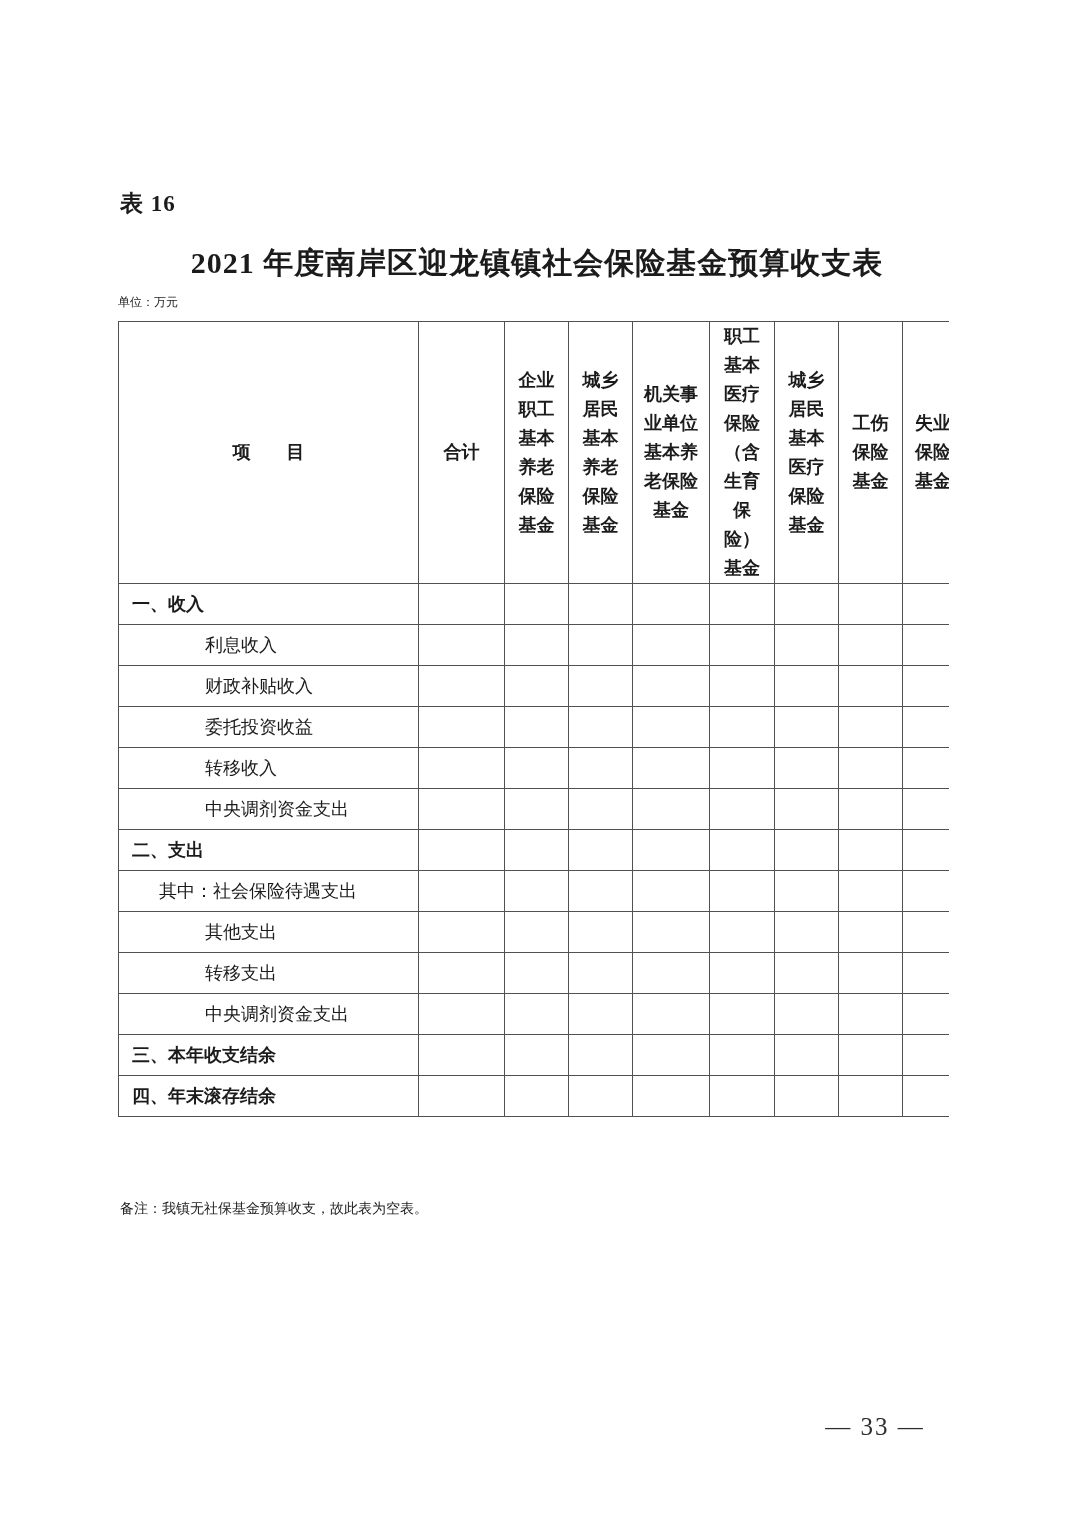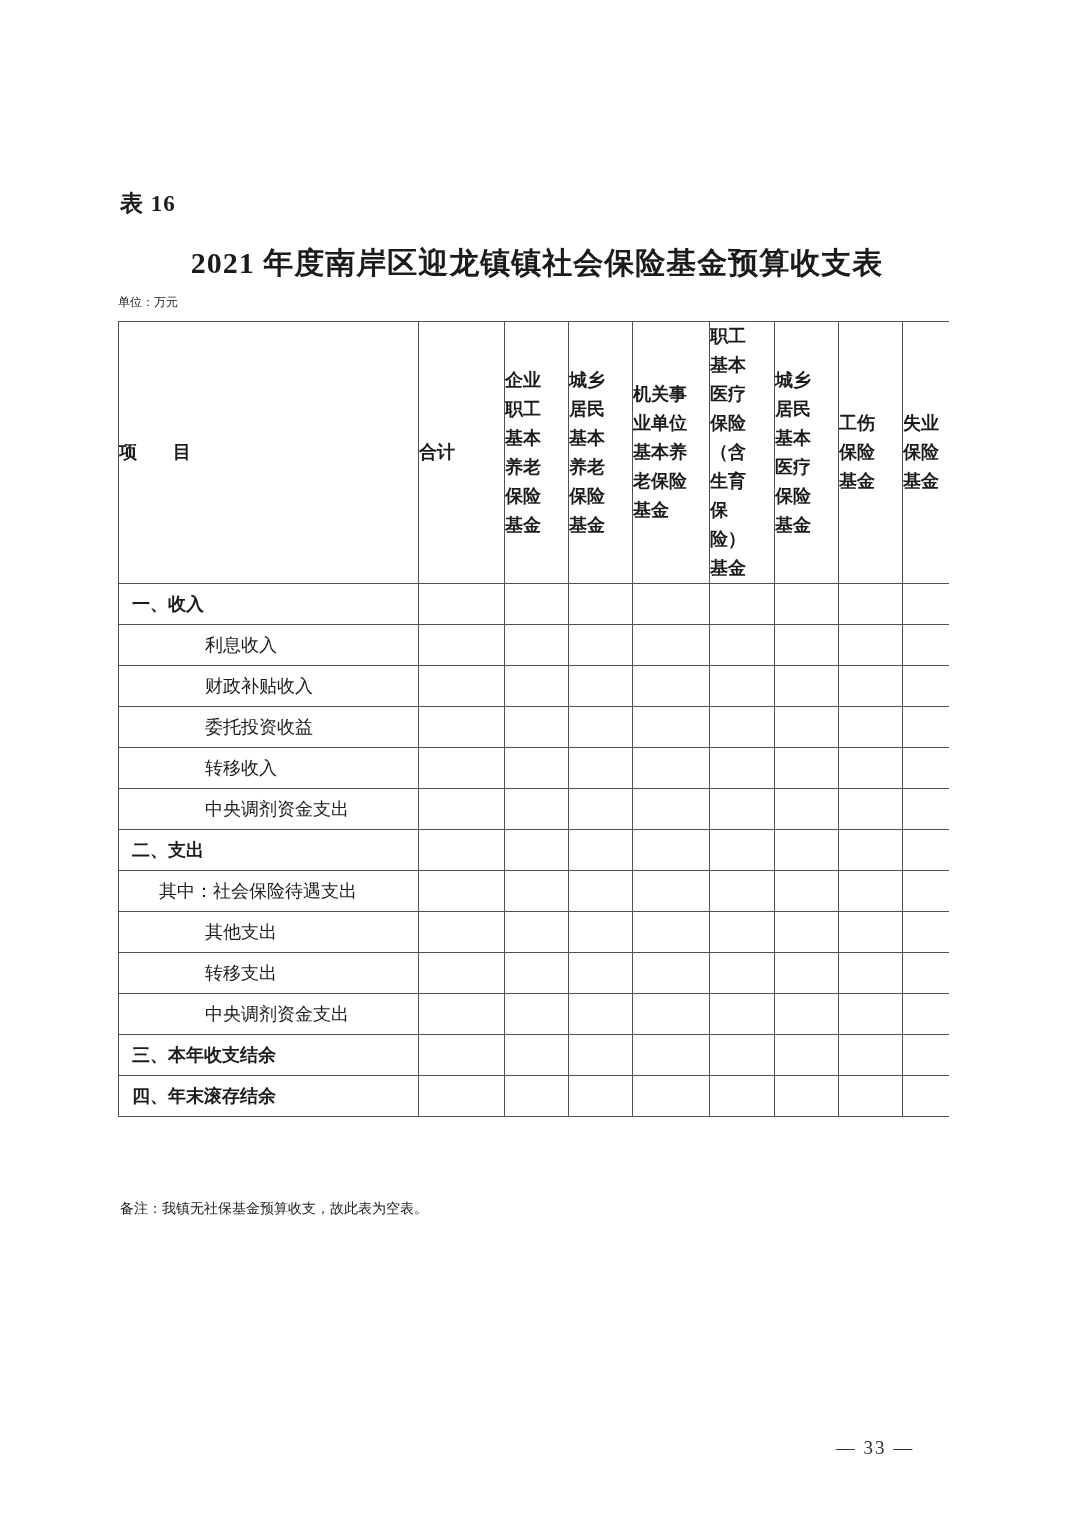--- a/index.html
+++ b/index.html
@@ -51,21 +51,21 @@
   }
   .budget-table th,
   .budget-table td {
     border: 1px solid #515151;
     background: #fff;
   }
   .budget-table thead th {
     height: 261px;
     font-size: 18px;
     font-weight: bold;
-    text-align: left;
+    text-align: center;
     vertical-align: middle;
     white-space: pre-line;
     line-height: 29px;
     padding: 0;
     overflow: hidden;
   }
   .budget-table thead th.item-head {
     letter-spacing: 0;
   }
   .budget-table tbody td {
@@ -87,24 +87,23 @@
     left: 120px;
     top: 1200px;
     font-size: 14px;
   }
   .page-number {
     position: absolute;
     left: 780px;
     top: 1413px;
     width: 190px;
     text-align: center;
-    font-size: 19px;
+    font-size: 25px;
     color: #2e2e2e;
     letter-spacing: 2px;
-    margin-top: 24px;
   }
 </style>
 </head>
 <body>
 
 <div class="page">
 
   <div class="table-label">表 16</div>
 
   <div class="doc-title">2021 年度南岸区迎龙镇镇社会保险基金预算收支表</div>

